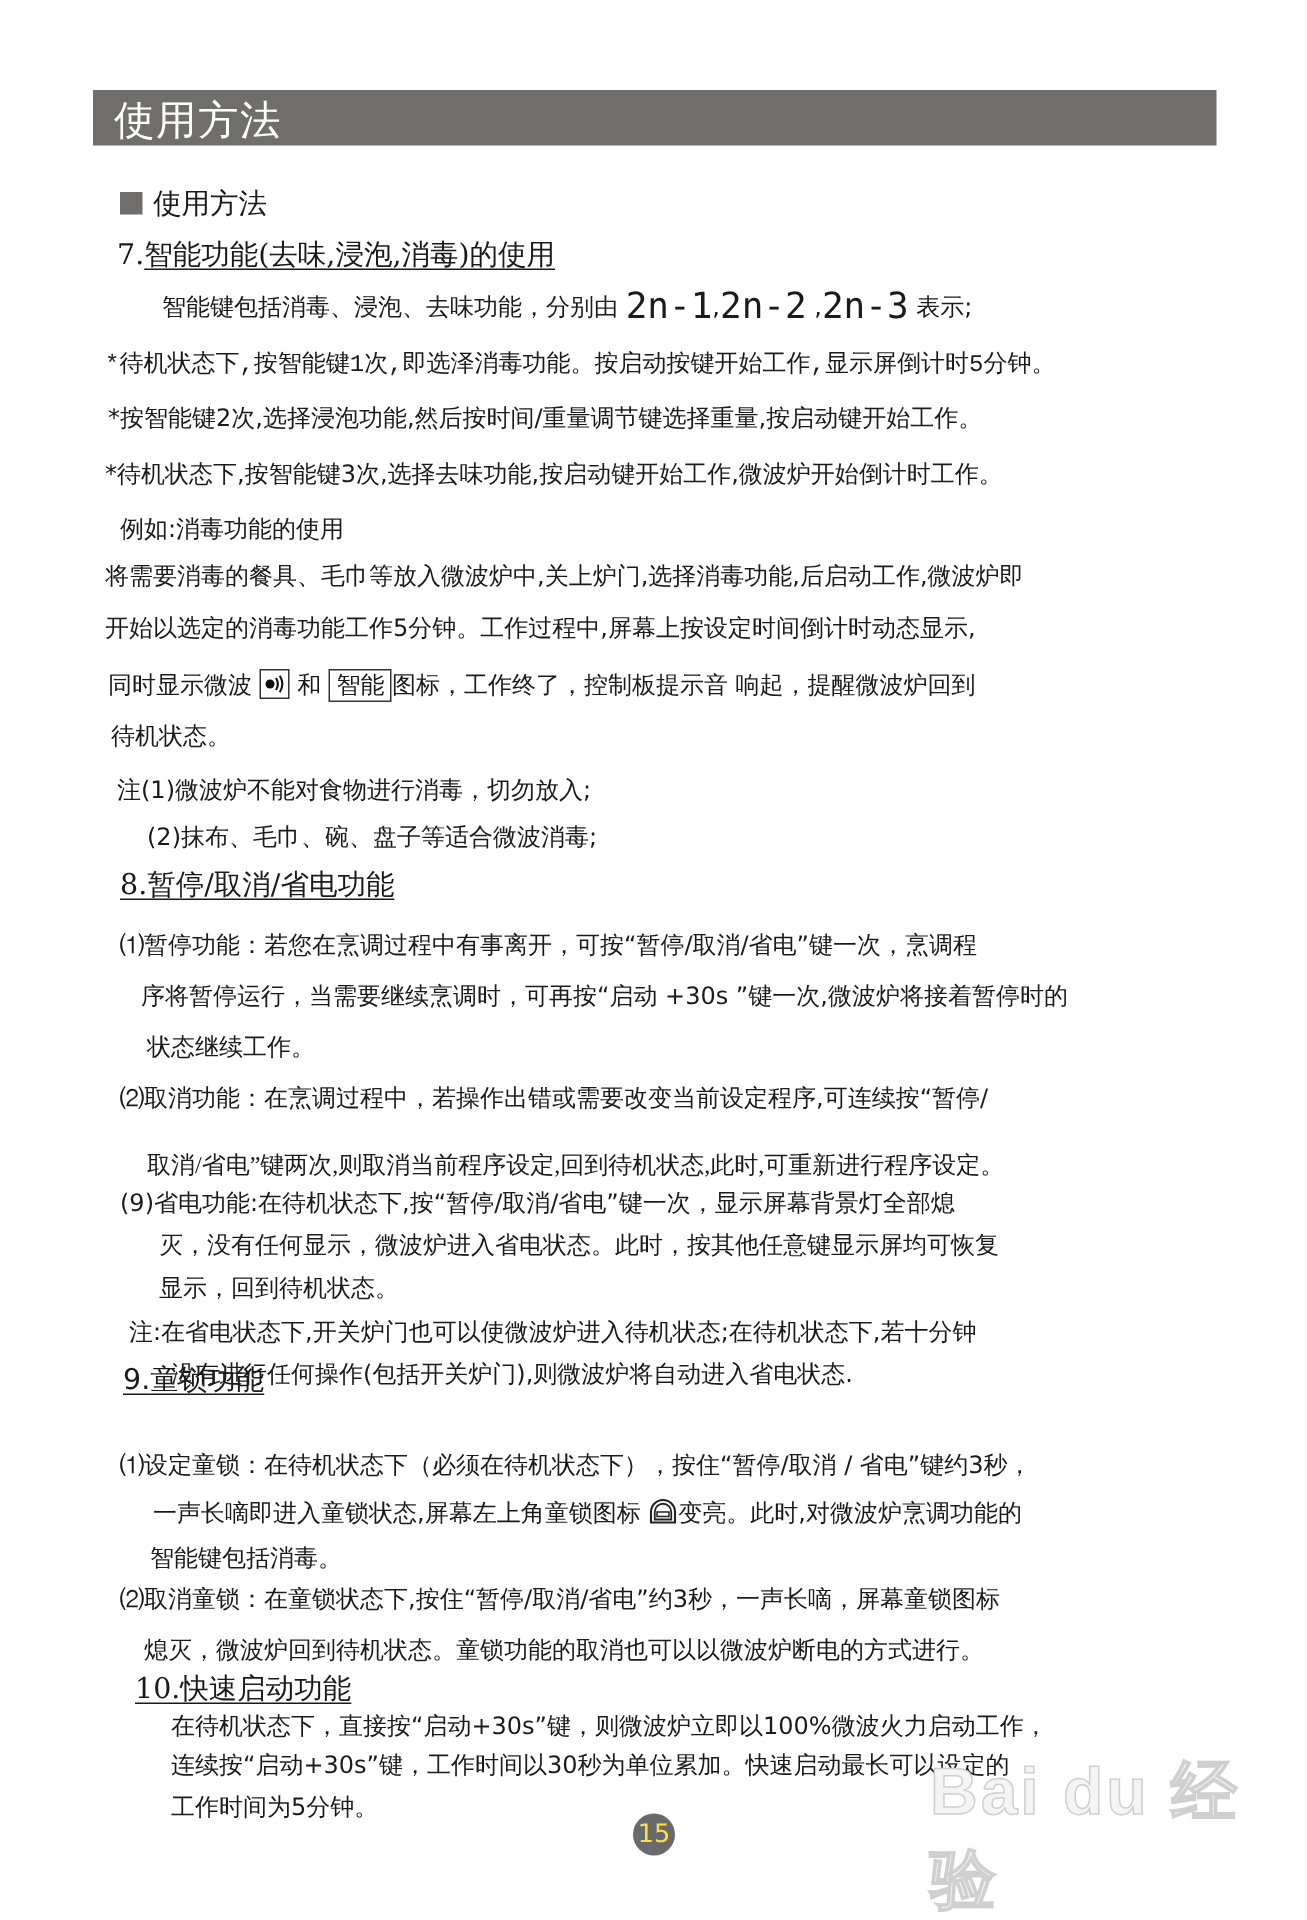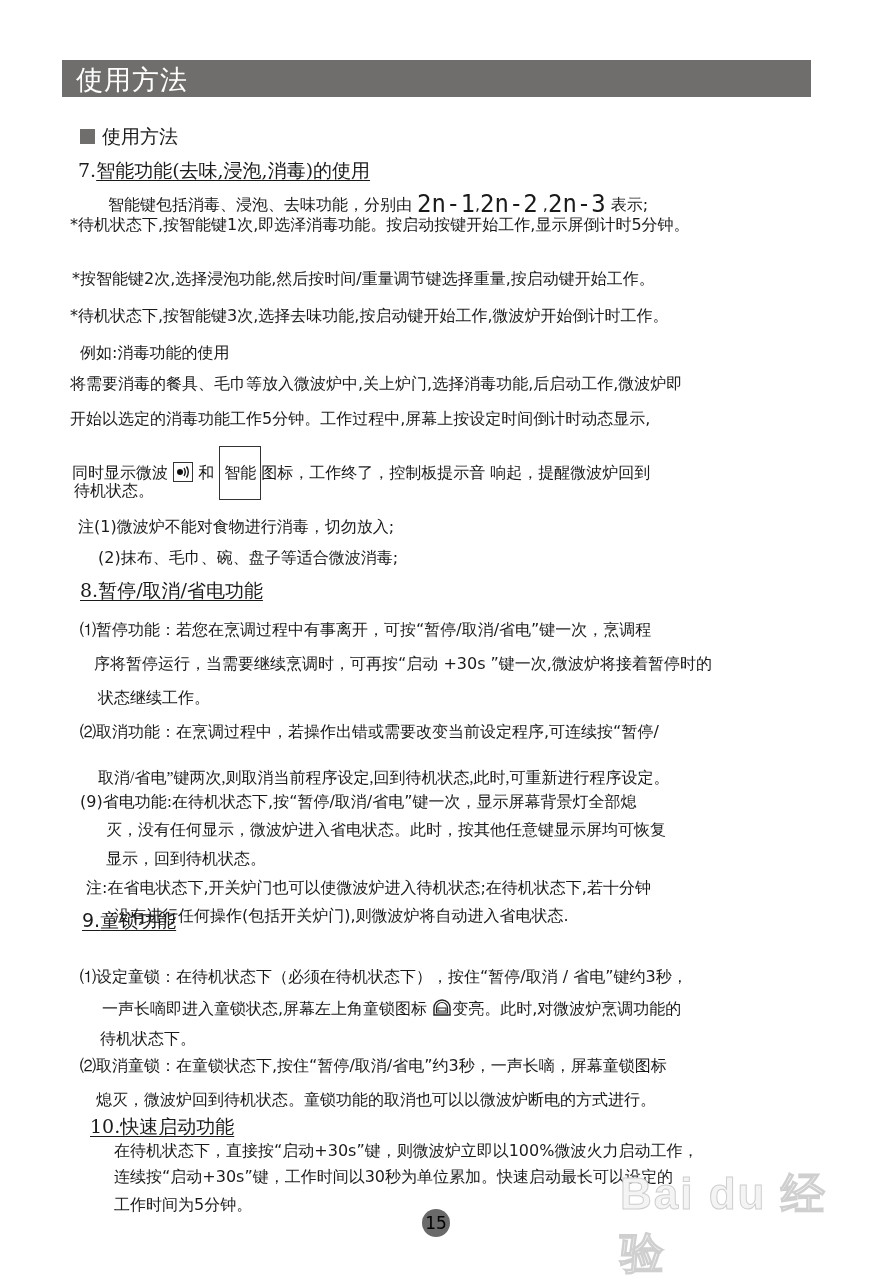--- a/index.html
+++ b/index.html
@@ -23,31 +23,31 @@
   .sub-title { font-size: 19px; }
   .bullet-sq {
     display: inline-block; width: 15px; height: 15px; background: #6f6e6d;
     vertical-align: -1px; margin-right: 7px;
   }
   .seg {
     font-family: "DejaVu Sans Mono", "Liberation Mono", monospace;
     font-size: 24px; letter-spacing: 0px; vertical-align: -2px;
   }
   .boxed {
-    display: inline-block; border: 1px solid #333; padding: 16px 4px; line-height: 20px;
+    display: inline-block; border: 1px solid #333; padding: 0 4px; line-height: 20px;
   }
   .mw-icon {
     display: inline-block; width: 20px; height: 20px; border: 1px solid #333;
     vertical-align: -4px; position: relative; box-sizing: border-box;
   }
   .mw-icon svg { position: absolute; left: 1px; top: 1px; }
   .lock-icon { display: inline-block; vertical-align: -4px; }
   .page-num {
     position: absolute; left: 422px; top: 1209px; width: 28px; height: 28px;
-    border-radius: 50%; background: #6a6a6a; color: #000000;
+    border-radius: 50%; background: #6a6a6a; color: #fde047;
     font-size: 17px; line-height: 28px; text-align: center;
   }
   .watermark {
     position: absolute; left: 620px; top: 1165px; width: 220px; height: 100px;
     color: #d9d9d9; font-family: "Liberation Sans", sans-serif;
   }
   .wm-main { position: absolute; left: 0; top: 0; font-size: 44px; font-weight: bold; letter-spacing: 2px;
     -webkit-text-stroke: 1px #cfcfcf; color: #f4f4f4; }
   .wm-sub { position: absolute; left: 0; top: 55px; font-size: 24px; font-weight: bold;
     -webkit-text-stroke: 1px #cfcfcf; color: #f4f4f4; }
@@ -66,21 +66,21 @@
 <div class="line serif sub-title" style="left:78px;top:160px;">
   <span>7.</span><span class="u">智能功能(去味,浸泡,消毒)的使用</span>
 </div>
 
 <div class="line" style="left:108px;top:194px;">
   <span>智能键包括消毒、浸泡、去味功能，分别由</span>
   <span class="seg">2n-1</span><span>,</span><span class="seg">2n-2</span><span> ,</span><span class="seg">2n-3</span>
   <span>表示;</span>
 </div>
 
-<div class="line" style="left:70px;top:215px;">*待机状态下,按智能键1次,即选泽消毒功能。按启动按键开始工作,显示屏倒计时5分钟。</div>
+<div class="line" style="left:70px;top:233px;font-family:Liberation Mono, monospace;">*待机状态下,按智能键1次,即选泽消毒功能。按启动按键开始工作,显示屏倒计时5分钟。</div>
 <div class="line" style="left:72px;top:269px;">*按智能键2次,选择浸泡功能,然后按时间/重量调节键选择重量,按启动键开始工作。</div>
 <div class="line" style="left:70px;top:306px;">*待机状态下,按智能键3次,选择去味功能,按启动键开始工作,微波炉开始倒计时工作。</div>
 
 <div class="line" style="left:80px;top:343px;">例如:消毒功能的使用</div>
 <div class="line" style="left:70px;top:374px;">将需要消毒的餐具、毛巾等放入微波炉中,关上炉门,选择消毒功能,后启动工作,微波炉即</div>
 <div class="line" style="left:70px;top:409px;">开始以选定的消毒功能工作5分钟。工作过程中,屏幕上按设定时间倒计时动态显示,</div>
 
 <div class="line" style="left:72px;top:446px;">
   <span>同时显示微波</span>
   <span class="mw-icon">
@@ -122,21 +122,21 @@
 <div class="line" style="left:102px;top:998px;">
   <span>一声长嘀即进入童锁状态,屏幕左上角童锁图标</span>
   <span class="lock-icon">
     <svg width="20" height="20" viewBox="0 0 20 20">
       <path d="M2 10 A8 8 0 0 1 18 10 L18 17 L2 17 Z" fill="none" stroke="#222" stroke-width="1.4"></path>
       <path d="M4.5 10 A5.5 5.5 0 0 1 15.5 10 L15.5 15 L4.5 15 Z" fill="none" stroke="#222" stroke-width="1.2"></path>
       <rect x="6" y="10" width="8" height="3" fill="none" stroke="#222" stroke-width="1"></rect>
     </svg>
   </span><span>变亮。此时,对微波炉烹调功能的</span>
 </div>
-<div class="line" style="left:100px;top:1029px;">待机状态下。</div>
+<div class="line" style="left:100px;top:1029px;">智能键包括消毒。</div>
 
 <div class="line" style="left:80px;top:1056px;">⑵取消童锁：在童锁状态下,按住“暂停/取消/省电”约3秒，一声长嘀，屏幕童锁图标</div>
 <div class="line" style="left:96px;top:1090px;">熄灭，微波炉回到待机状态。童锁功能的取消也可以以微波炉断电的方式进行。</div>
 
 <div class="line sub-title serif u" style="left:78px;top:1116px;margin-left:12px;">10.快速启动功能</div>
 <div class="line" style="left:114px;top:1141px;">在待机状态下，直接按“启动+30s”键，则微波炉立即以100%微波火力启动工作，</div>
 <div class="line" style="left:114px;top:1167px;">连续按“启动+30s”键，工作时间以30秒为单位累加。快速启动最长可以设定的</div>
 <div class="line" style="left:114px;top:1195px;">工作时间为5分钟。</div>
 
 <div class="page-num">15</div>

